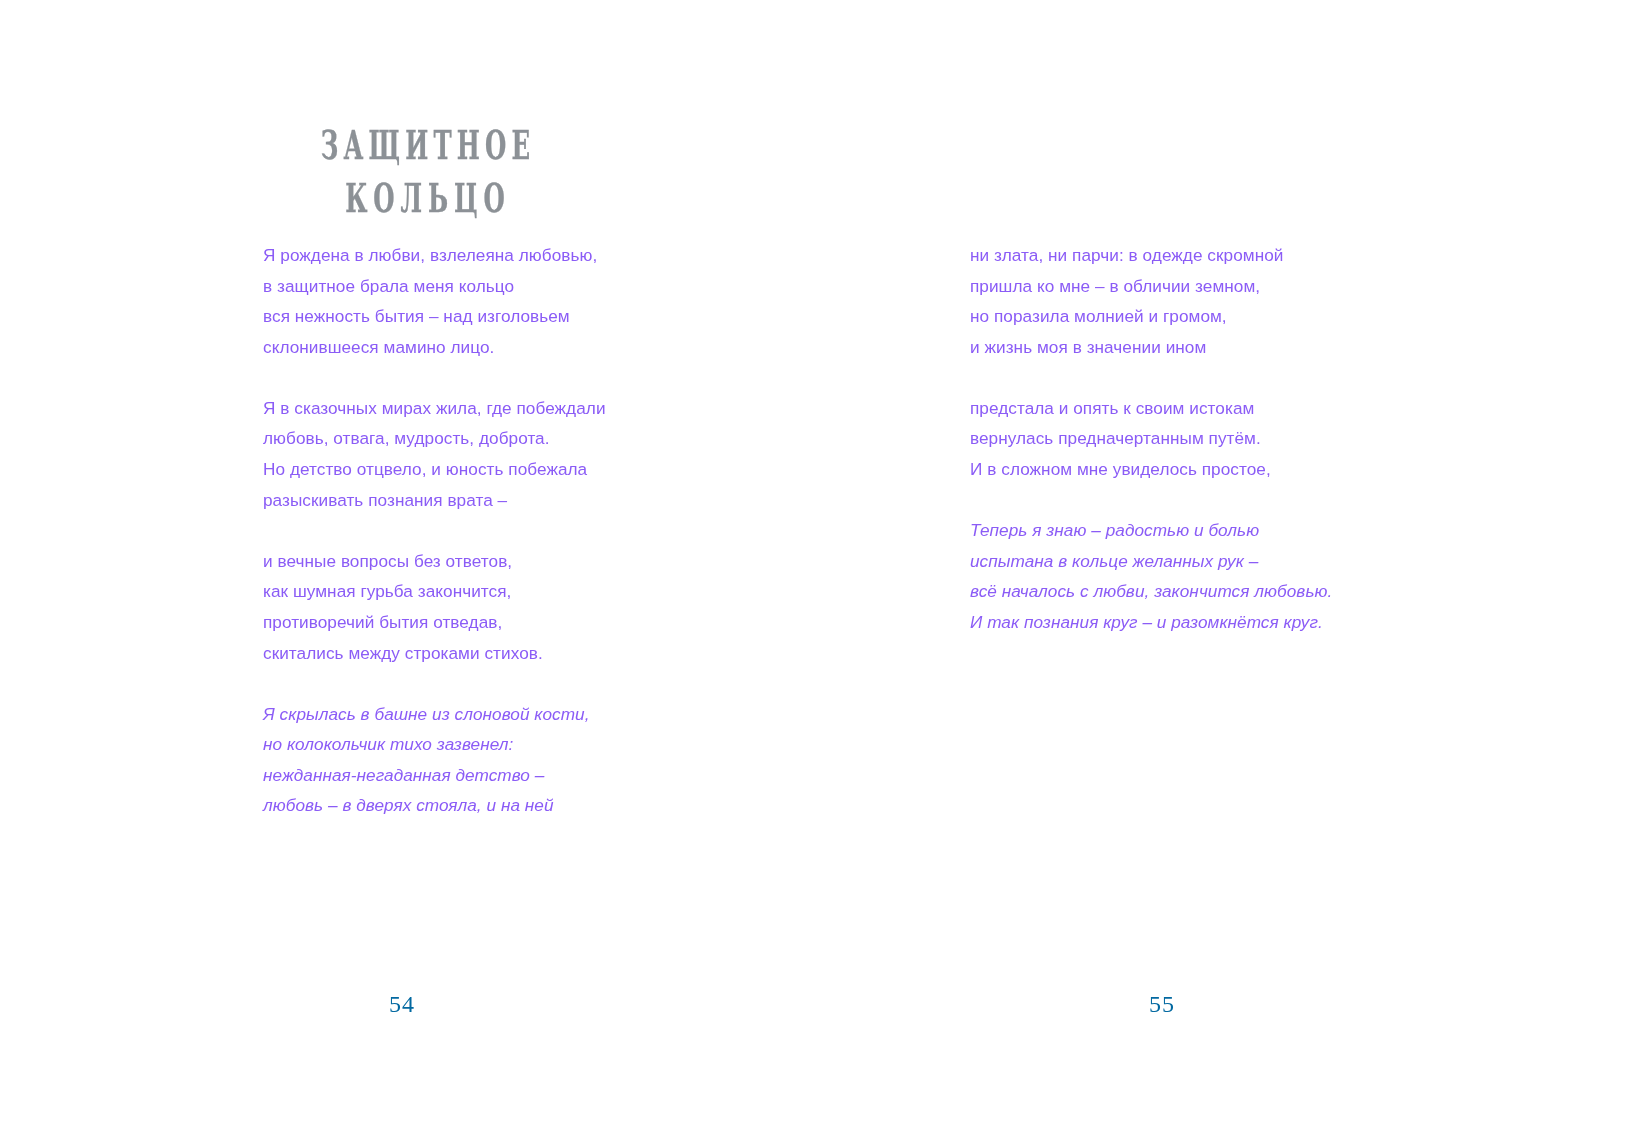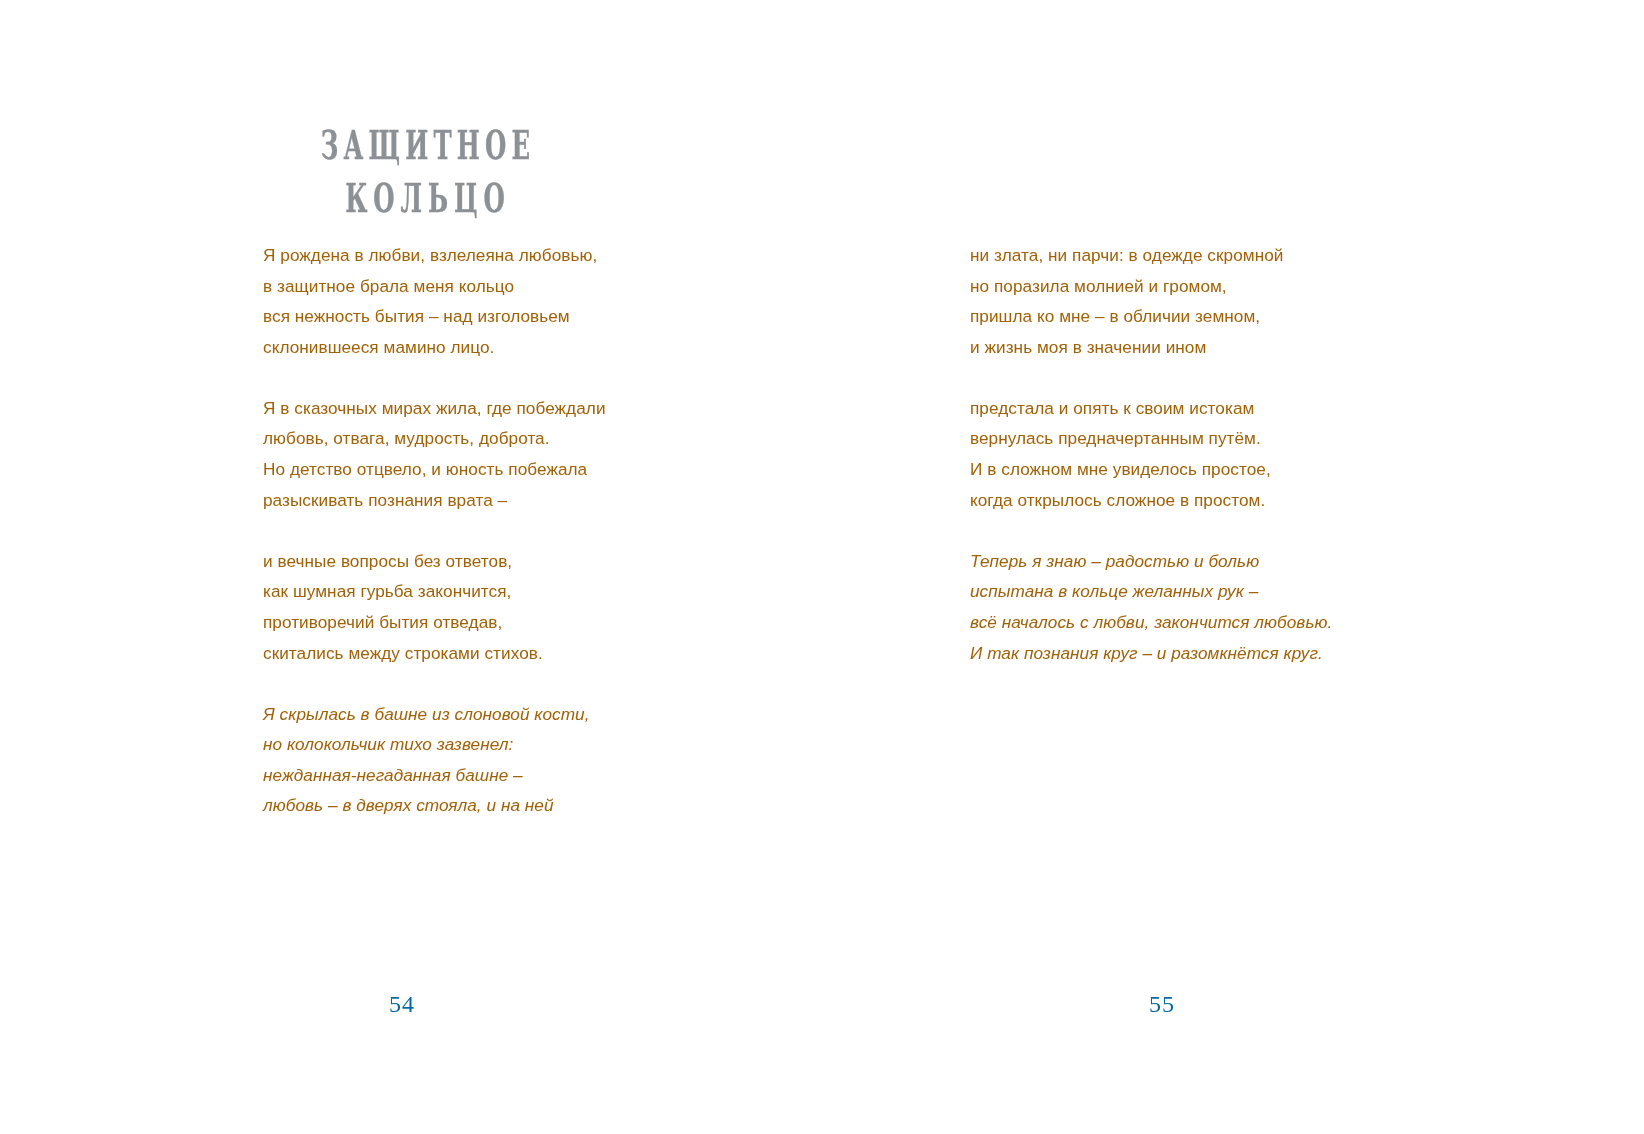--- a/index.html
+++ b/index.html
@@ -36,21 +36,21 @@
     transform: scaleX(0.74) scaleY(1.18);
     transform-origin: 50% 0;
     -webkit-text-stroke: 0.3px #8c9196;
   }
   .poem-title .tline { display: block; white-space: nowrap; }
   .poem-title .tline.second { letter-spacing: 8px; }
 
   
   .column {
     position: absolute;
-    color: #a16207;
+    color: #8b5cf6;
     font-size: 17.2px;
     line-height: 30.6px;
     letter-spacing: 0.05px;
     white-space: nowrap;
   }
   .column.left  { left: 263px;  top: 240px; width: 700px; }
   .column.right { left: 970px; top: 240px; width: 600px; }
 
   .stanza { margin: 0 0 30.5px 0; }
   .stanza:last-child { margin-bottom: 0; font-style: italic; }
@@ -99,45 +99,44 @@
       <p class="stanza">
         <span class="line">и вечные вопросы без ответов,</span>
         <span class="line">как шумная гурьба закончится,</span>
         <span class="line">противоречий бытия отведав,</span>
         <span class="line">скитались между строками стихов.</span>
       </p>
 
       <p class="stanza">
         <span class="line">Я скрылась в башне из слоновой кости,</span>
         <span class="line">но колокольчик тихо зазвенел:</span>
-        <span class="line">нежданная-негаданная башне –</span>
+        <span class="line">нежданная-негаданная детство –</span>
         <span class="line">любовь – в дверях стояла, и на ней</span>
       </p>
 
     </div>
 
     <div class="folio verso">54</div>
   </div>
 
   <div>
 
     <div class="column right">
 
       <p class="stanza">
         <span class="line">ни злата, ни парчи: в одежде скромной</span>
+        <span class="line">пришла ко мне – в обличии земном,</span>
         <span class="line">но поразила молнией и громом,</span>
-        <span class="line">пришла ко мне – в обличии земном,</span>
         <span class="line">и жизнь моя в значении ином</span>
       </p>
 
       <p class="stanza">
         <span class="line">предстала и опять к своим истокам</span>
         <span class="line">вернулась предначертанным путём.</span>
         <span class="line">И в сложном мне увиделось простое,</span>
-        <span class="line">когда открылось сложное в простом.</span>
       </p>
 
       <p class="stanza">
         <span class="line">Теперь я знаю  – радостью и болью</span>
         <span class="line">испытана в кольце желанных рук –</span>
         <span class="line">всё началось с любви, закончится любовью.</span>
         <span class="line">И так познания круг – и разомкнётся круг.</span>
       </p>
 
     </div>

